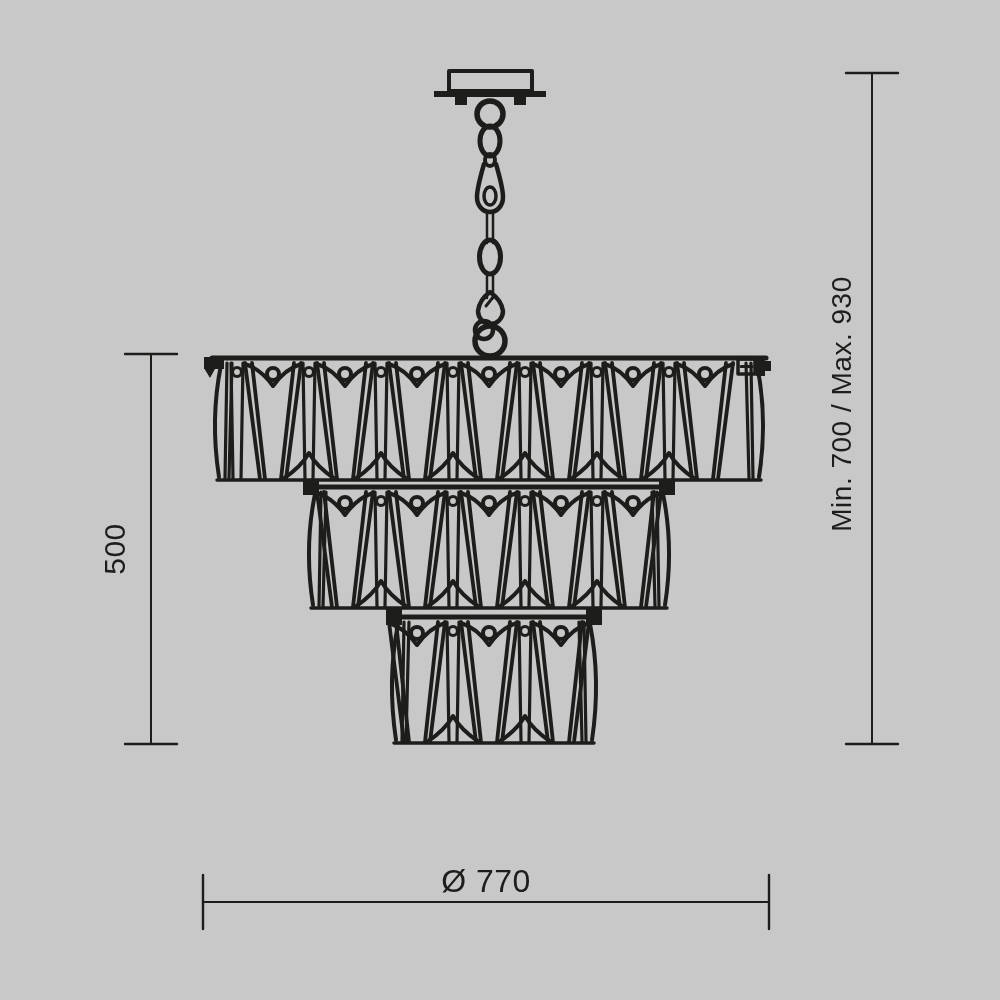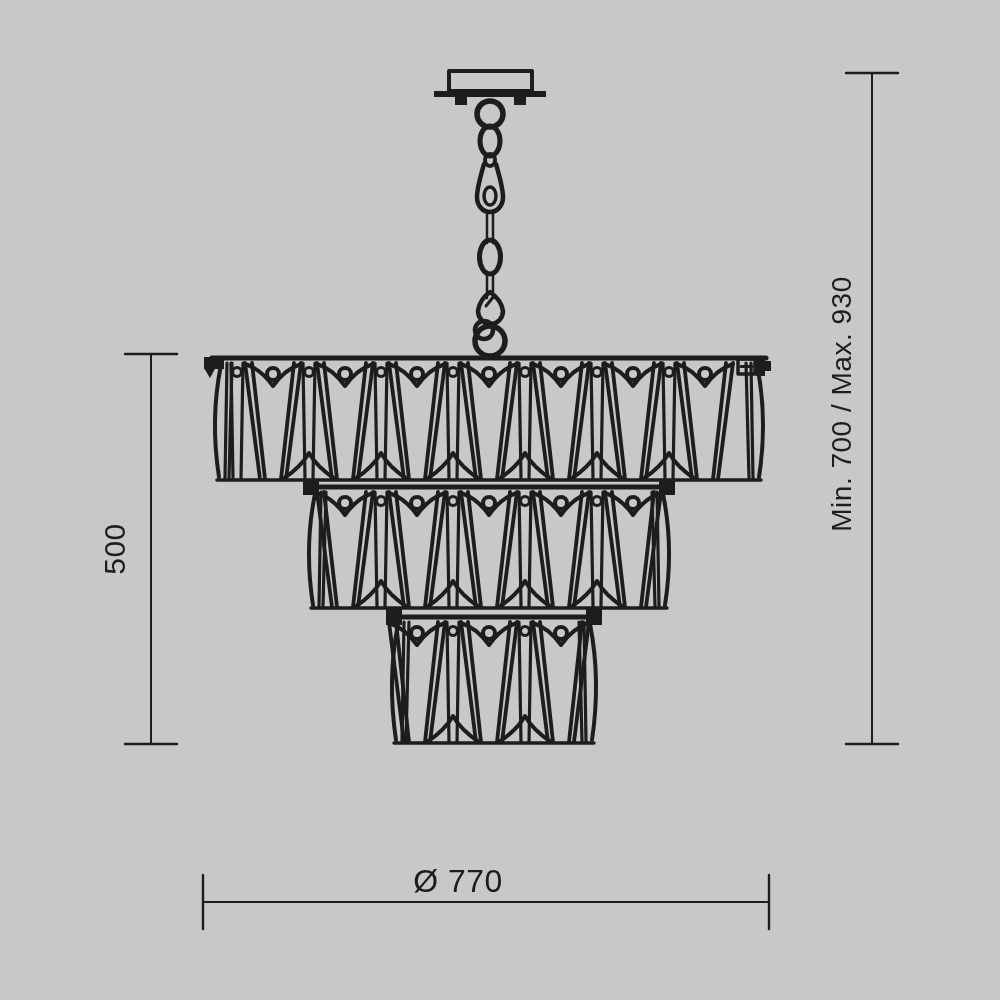--- a/index.html
+++ b/index.html
@@ -15,21 +15,21 @@
     position:absolute;
     color:#1d1d1b;
     white-space:nowrap;
     letter-spacing:0.5px;
     user-select:none;
   }
   .dim-label.v{transform:translate(-50%,-50%) rotate(-90deg);}
   .dim-label.h{transform:translate(-50%,-50%);}
   #label-body-height{left:115px;top:549px;font-size:30px;}
   #label-overall-height{left:842px;top:404px;font-size:28px;}
-  #label-diameter{left:458px;top:881px;font-size:32px;}
+  #label-diameter{left:486px;top:881px;font-size:32px;}
 </style>
 </head>
 <body>
 
 <div class="stage">
   <svg id="drawing" width="1000" height="1000" viewBox="0 0 1000 1000">
       <g stroke="#1d1d1b" fill="none" stroke-linecap="round" stroke-linejoin="round">
         <rect x="449" y="71" width="83" height="20" stroke-width="4"></rect>
         <rect x="434" y="91" width="112" height="6" fill="#1d1d1b" stroke="none"></rect>
         <rect x="455" y="97" width="12" height="8" fill="#1d1d1b" stroke="none"></rect>

